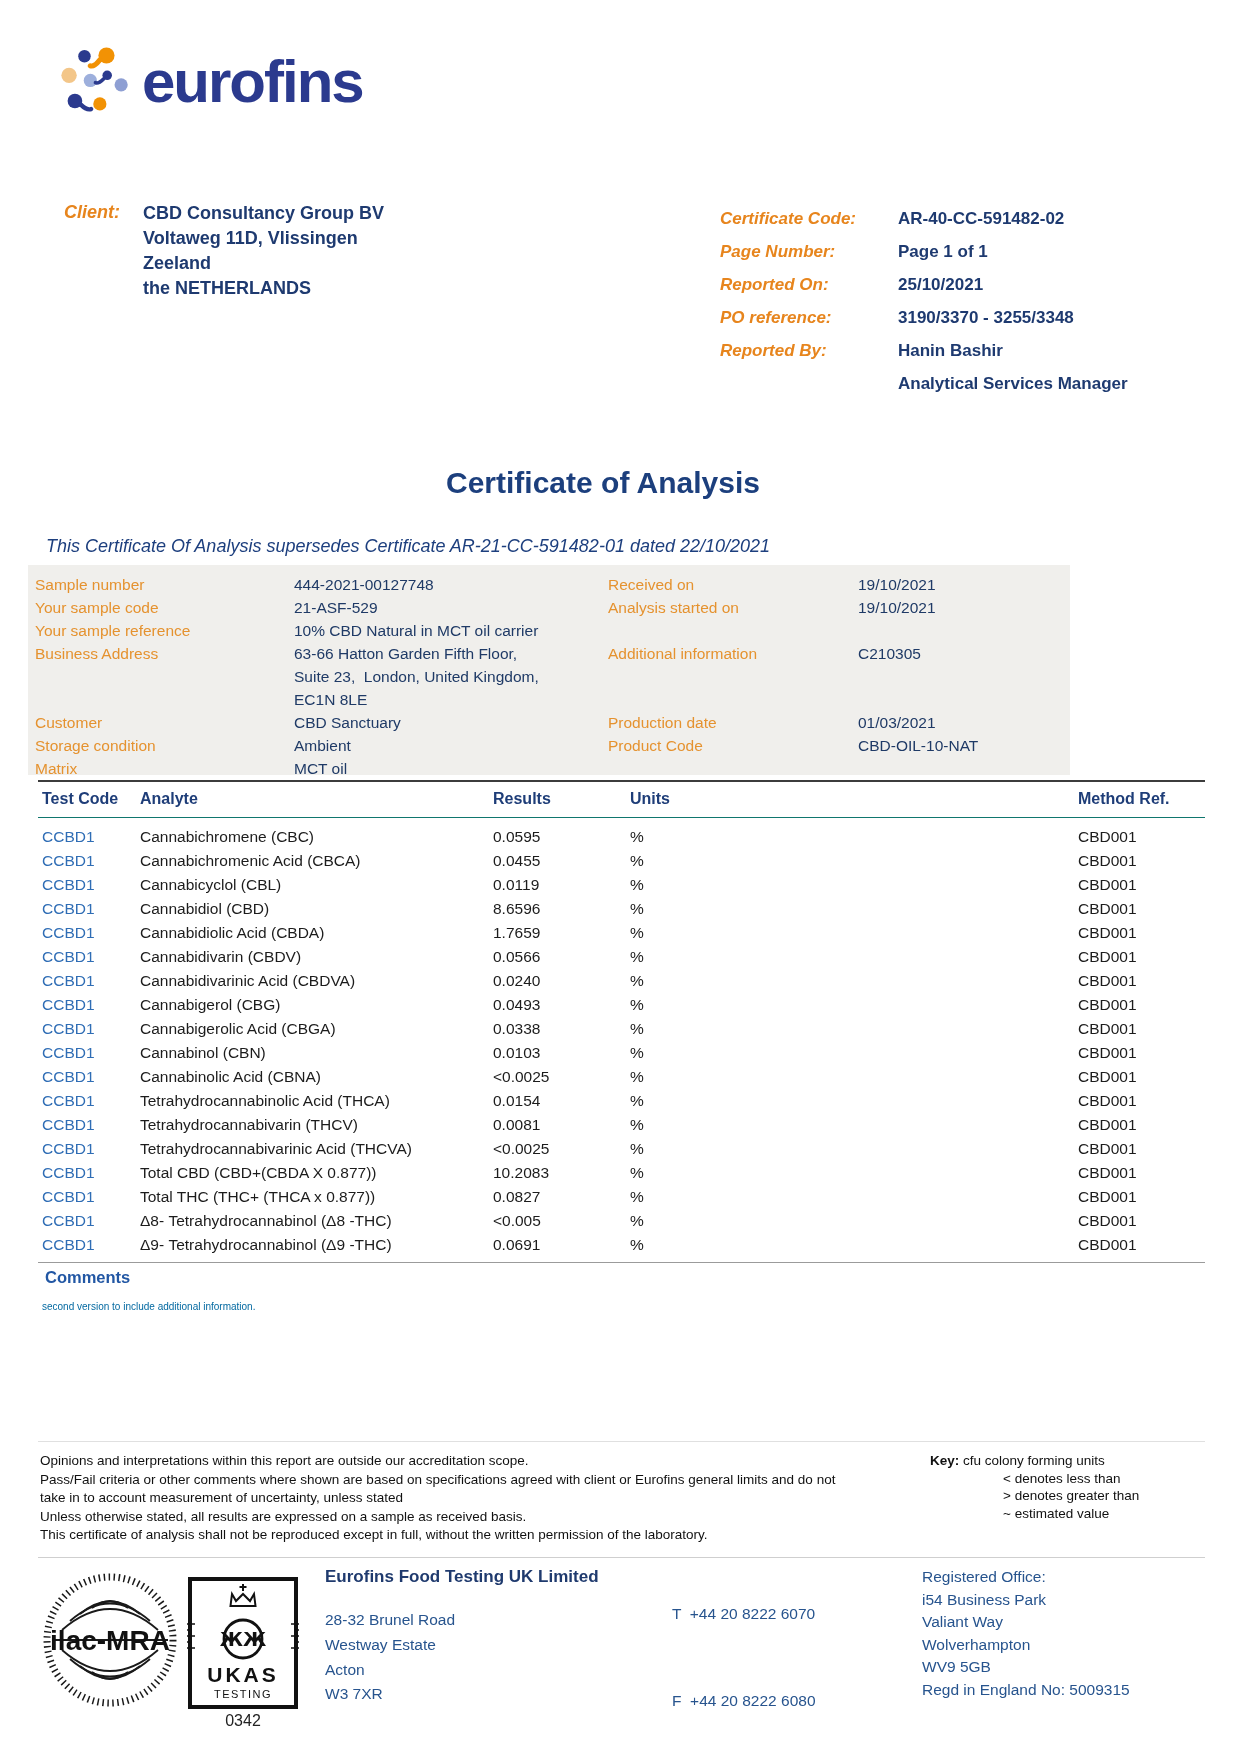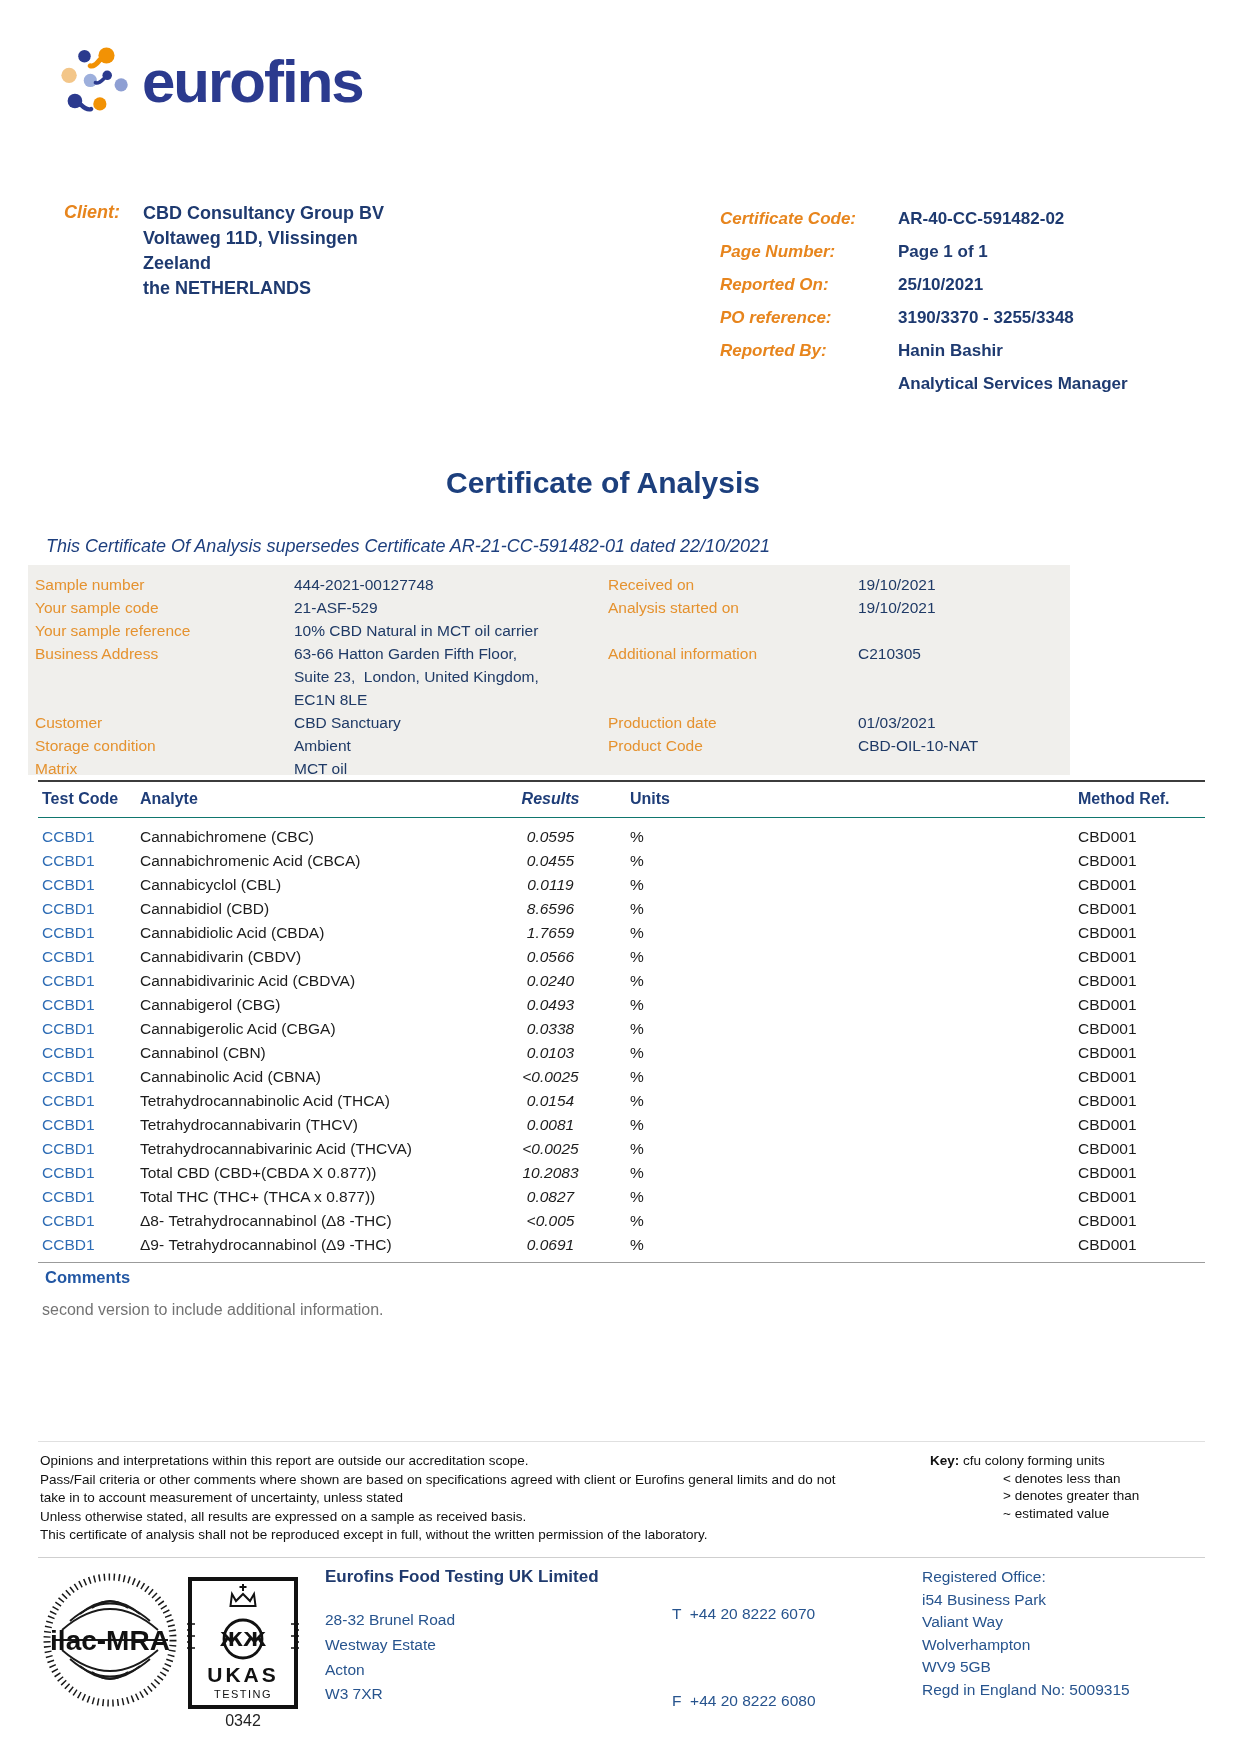--- a/index.html
+++ b/index.html
@@ -33,27 +33,27 @@
   .info-label{font-size:15.5px;color:#e5922f;line-height:23px;}
   .info-value{font-size:15.5px;color:#1f3a66;line-height:23px;white-space:pre-line;}
   
   .results{position:absolute;left:38px;top:780px;width:1167px;}
   .thead{display:grid;grid-template-columns:102px 353px 115px 160px 1fr 127px;
     border-top:2px solid #3c3c3c;border-bottom:1px solid #0f766e;
     padding:8px 0 9px 0;font-size:16px;font-weight:bold;color:#1e3d78;}
   .tbody{padding:7px 0 5px 0;border-bottom:1px solid #9b9b9b;}
   .trow{display:grid;grid-template-columns:102px 353px 115px 160px 1fr 127px;line-height:24px;font-size:15.5px;}
   .c1{padding-left:4px;}
-  .c3{text-align:center;font-style:italic;}
+  .c3{text-align:left;}
   .c4{padding-left:22px;}
   .code{color:#2f6db5;}
   .trow .c2,.trow .c3,.trow .c4,.trow .c6{color:#1c1c1c;}
   
   .comments-h{position:absolute;left:45px;top:1268px;font-size:16.5px;font-weight:bold;color:#2257a4;}
-  .comments-t{position:absolute;left:42px;top:1301px;font-size:16px;color:#737373;text-align:center;}
+  .comments-t{position:absolute;left:42px;top:1301px;font-size:10px;color:#0369a1;text-align:center;}
   
   .rule{position:absolute;left:38px;width:1167px;border-top:1px solid #e0e0e0;}
   .rule-disclaimer{top:1441px;}
   .rule-footer{top:1557px;border-top-color:#cfcfcf;}
   
   .disclaimer{position:absolute;left:40px;top:1452px;}
   .disc-line{font-size:13.5px;line-height:18.5px;color:#111;white-space:nowrap;}
   .key{position:absolute;left:930px;top:1452px;font-size:13.5px;color:#111;line-height:17.5px;white-space:nowrap;}
   .key-label{font-weight:bold;}
   .key-items{margin-left:73px;}

